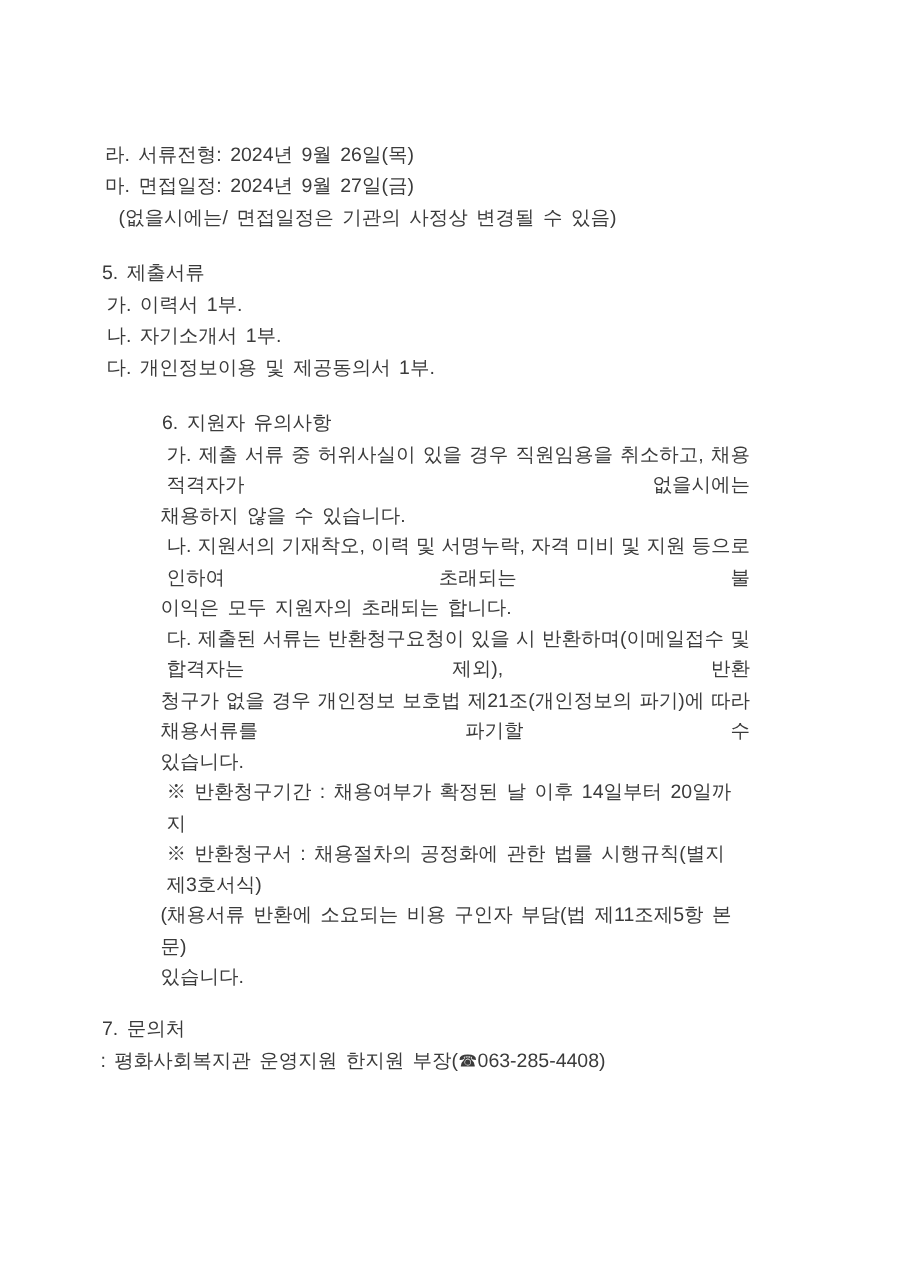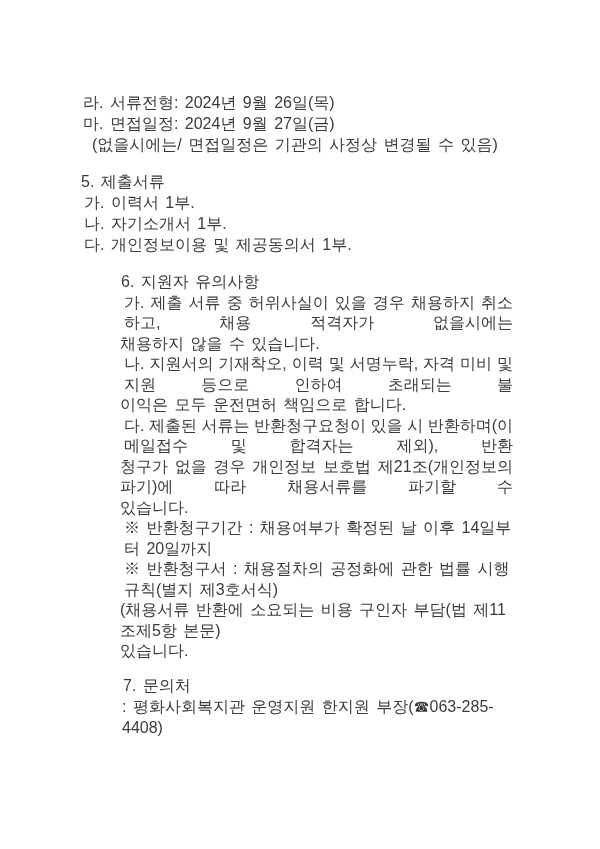--- a/index.html
+++ b/index.html
@@ -6,39 +6,39 @@
   .page {
     position: relative;
     width: 600px;
     height: 849px;
     background: #ffffff;
     overflow: hidden;
     font-family: "Liberation Sans", sans-serif;
   }
   .content {
     position: absolute;
-    left: 80px;
+    left: 67px;
     top: 92px;
     width: 433px;
     color: #3b3b3b;
-    font-size: 16px;
+    font-size: 13px;
     line-height: 21px;
     word-spacing: 2px;
   }
   .line { min-height: 21px; }
   .sec6 .line { line-height: 20.5px; min-height: 20.5px; margin-left: 40px; }
   .j { text-align: justify; text-align-last: justify; word-spacing: 0; }
   .title { font-weight: normal; padding-left: 1px; }
   .bold { font-weight: normal; }
   .ind3  { padding-left: 3px; }
   .ind4  { padding-left: 4px; }
   .ind12 { padding-left: 12px; }
   .sec5 { margin-top: 16px; }
   .sec6 { margin-top: 17px; }
-  .sec7 { margin-top: 13px; margin-left: 42px; }
+  .sec7 { margin-top: 13px; }
 </style>
 </head>
 <body>
 
 <div class="page">
   <div class="content">
 
     <section>
       <div class="line ind3">라. 서류전형: 2024년 9월 26일(목)</div>
       <div class="line ind3">마. 면접일정: 2024년 9월 27일(금)</div>
@@ -47,24 +47,24 @@
 
     <section class="sec5">
       <div class="line title">5. 제출서류</div>
       <div class="line ind4">가. 이력서 1부.</div>
       <div class="line ind4">나. 자기소개서 1부.</div>
       <div class="line ind4">다. 개인정보이용 및 제공동의서 1부.</div>
     </section>
 
     <section class="sec6">
       <div class="line title">6. 지원자 유의사항</div>
-      <div class="line ind4 j">가. 제출 서류 중 허위사실이 있을 경우 채용하지 취소하고, 채용 적격자가 없을시에는</div>
+      <div class="line ind4 j">가. 제출 서류 중 허위사실이 있을 경우 직원임용을 취소하고, 채용 적격자가 없을시에는</div>
       <div class="line">채용하지 않을 수 있습니다.</div>
       <div class="line ind4 j">나. 지원서의 기재착오, 이력 및 서명누락, 자격 미비 및 지원 등으로 인하여 초래되는 불</div>
-      <div class="line">이익은 모두 운전면허 책임으로 합니다.</div>
+      <div class="line">이익은 모두 지원자의 초래되는 합니다.</div>
       <div class="line ind4 j">다. 제출된 서류는 반환청구요청이 있을 시 반환하며(이메일접수 및 합격자는 제외), 반환</div>
       <div class="line j">청구가 없을 경우 개인정보 보호법 제21조(개인정보의 파기)에 따라 채용서류를 파기할 수</div>
       <div class="line">있습니다.</div>
       <div class="line ind4">※ 반환청구기간 : 채용여부가 확정된 날 이후 14일부터 20일까지</div>
       <div class="line ind4">※ 반환청구서 : 채용절차의 공정화에 관한 법률 시행규칙(별지 제3호서식)</div>
       <div class="line">(채용서류 반환에 소요되는 비용 구인자 부담(법 제11조제5항 본문)</div>
       <div class="line">있습니다.</div>
     </section>
 
     <section class="sec7">

